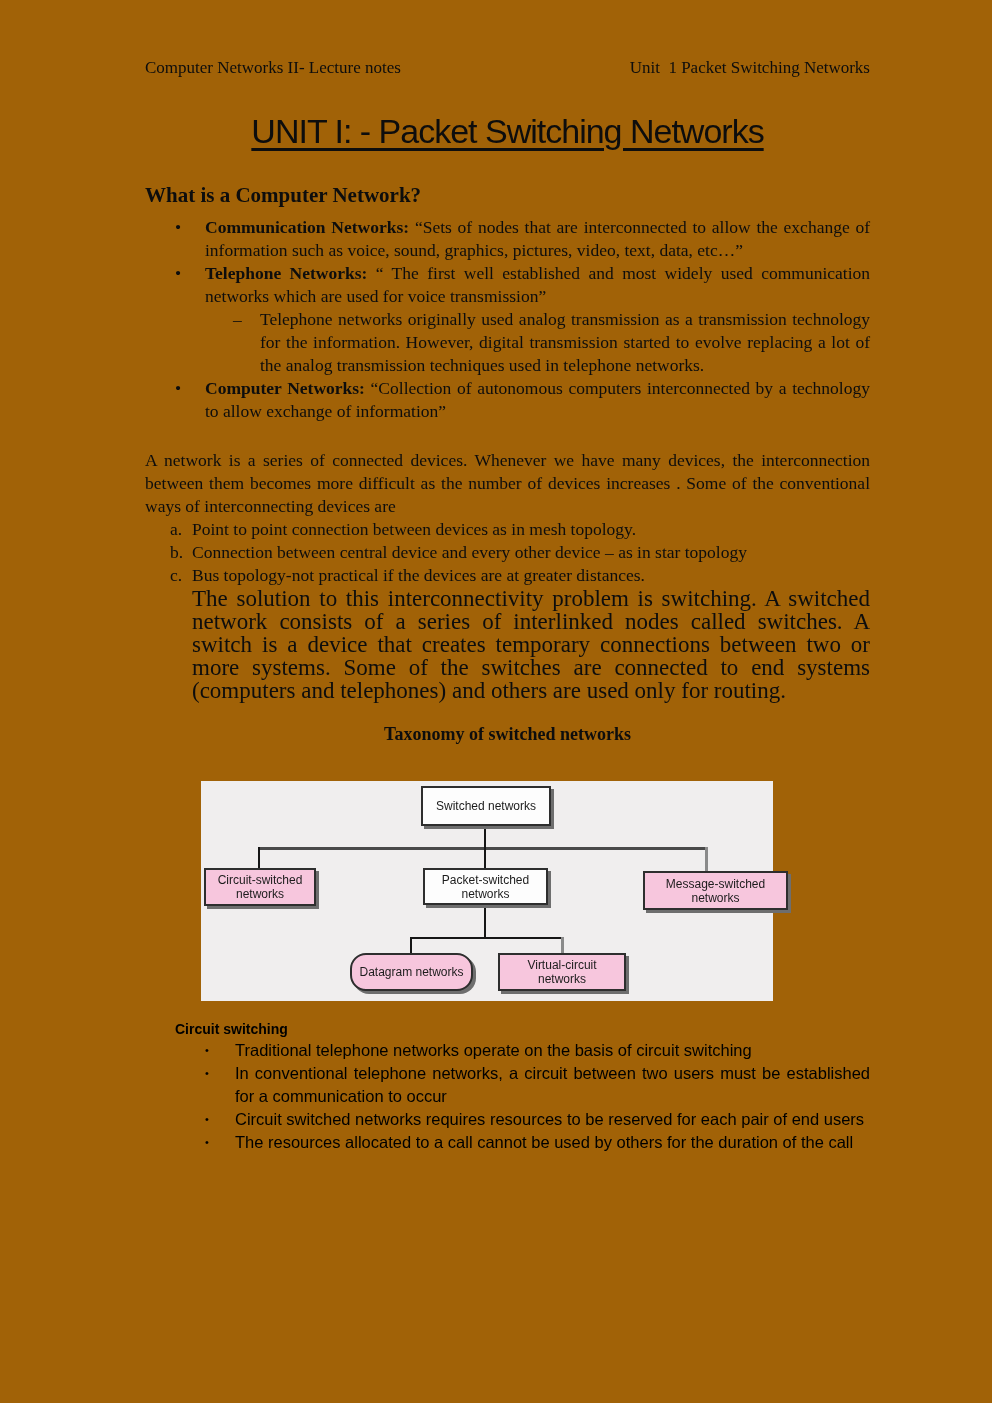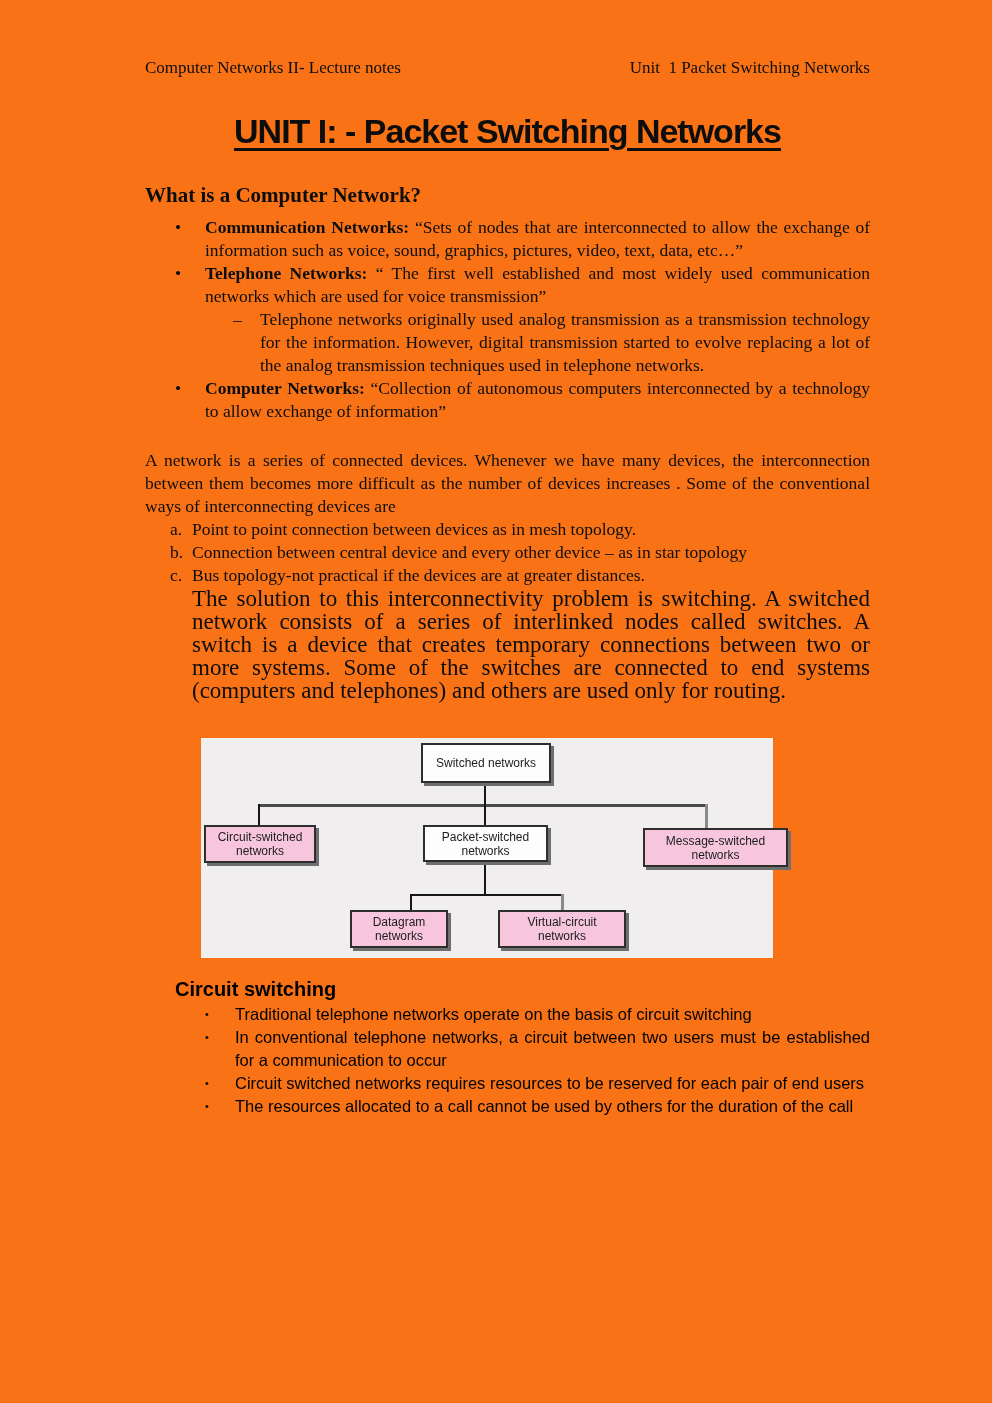--- a/index.html
+++ b/index.html
@@ -1,26 +1,26 @@
 <!DOCTYPE html>
 <html><head>
 <meta charset="utf-8">
 <style>
   html,body { margin:0; padding:0; background:#ffffff; }
   .page {
-    position:relative; width:992px; height:1403px; background:#f97316;
+    position:relative; width:992px; height:1403px; background:#a16207;
     font-family:"Liberation Serif", serif; color:#0d0d0d; overflow:hidden;
     box-sizing:border-box; padding:58px 122px 0 145px;
   }
   
   .hdr { display:flex; justify-content:space-between; font-size:17px; white-space:pre; }
   
   .title {
     margin:34px 0 0 0; text-align:center;
-    font-family:"Liberation Sans", sans-serif; font-weight:bold; font-size:34px;
+    font-family:"Liberation Sans", sans-serif; font-weight:normal; font-size:34px;
     letter-spacing:-1px;
     text-decoration:underline; text-decoration-thickness:3px; text-underline-offset:5px;
   }
   
   .h-serif { margin:32px 0 0 0; font-size:21px; font-weight:bold; }
   
   .blist { margin:8px 0 0 0; padding:0; list-style:none; font-size:17.5px; line-height:23px; }
   .blist li { display:flex; }
   .mk1 { flex:0 0 30px; margin-left:30px; }
   .mk2 { flex:0 0 27px; margin-left:88px; }
@@ -43,21 +43,21 @@
     box-shadow:3px 3px 0 #6e6e6e; display:flex; align-items:center; justify-content:center;
     text-align:center; font-family:"Liberation Sans", sans-serif; font-size:12px;
     line-height:14px; color:#1c1c1c; padding:2px;
   }
   .node.pink  { background:#f7c6dd; }
   .node.white { background:#fdfdfd; }
   .ln { position:absolute; background:#161616; }
   .ln.gray { background:#8a8a8a; }
   .ln.h1 { background:#4a4a4a; }
   
-  .h-sans { margin:20px 0 0 30px; font-family:"Liberation Sans", sans-serif; font-weight:bold; font-size:20px; color:#000; }
+  .h-sans { margin:20px 0 0 30px; font-family:"Liberation Sans", sans-serif; font-weight:bold; font-size:14px; color:#000; }
   .slist { margin:2px 0 0 0; padding:0; list-style:none;
     font-family:"Liberation Sans", sans-serif; font-size:16.5px; line-height:23px; color:#000; }
   .slist li { display:flex; }
   .mk4 { flex:0 0 30px; margin-left:60px; font-size:11px; line-height:23px; }
   .stxt { flex:1; text-align:justify; }
 </style>
 </head>
 <body>
 
 <div class="page">
@@ -102,38 +102,39 @@
       <div class="atxt">Connection between central device and every other device – as in star topology</div>
     </li>
     <li>
       <span class="mk3">c.</span>
       <div class="atxt">Bus topology-not practical if the devices are at greater distances.</div>
     </li>
   </ul>
 
   <p class="cont">The solution to this interconnectivity problem is switching.  A switched network consists of a series of interlinked nodes called switches. A switch is a device that creates temporary connections between two or more systems. Some of the switches are connected to end systems (computers and telephones) and others are used only for routing.</p>
 
+  <p class="caption">Taxonomy of switched networks</p>
 
   <div class="canvas">
 
     <div class="ln" style="left:283px; top:45px; width:2px; height:23px;"></div>
     <div class="ln h1" style="left:57px; top:66px; width:450px; height:3px;"></div>
     <div class="ln" style="left:57px; top:66px; width:2px; height:21px;"></div>
     <div class="ln" style="left:283px; top:66px; width:2px; height:21px;"></div>
     <div class="ln gray" style="left:504px; top:66px; width:3px; height:24px;"></div>
     <div class="ln" style="left:283px; top:127px; width:2px; height:30px;"></div>
     <div class="ln" style="left:209px; top:156px; width:154px; height:2px;"></div>
     <div class="ln" style="left:209px; top:156px; width:2px; height:16px;"></div>
     <div class="ln gray" style="left:360px; top:156px; width:3px; height:16px;"></div>
 
     <div class="node white" style="left:220px; top:5px; width:130px; height:40px;">Switched networks</div>
     <div class="node pink" style="left:3px; top:87px; width:112px; height:38px;">Circuit-switched networks</div>
     <div class="node white" style="left:222px; top:87px; width:125px; height:37px;">Packet-switched networks</div>
     <div class="node pink" style="left:442px; top:90px; width:145px; height:39px;">Message-switched networks</div>
-    <div class="node pink" style="left:149px; top:172px; width:98px; height:38px;">Datagram networks</div>
+    <div class="node pink" style="left:149px; top:172px; width:123px; height:38px;border-radius:16px;">Datagram networks</div>
     <div class="node pink" style="left:297px; top:172px; width:128px; height:38px;">Virtual-circuit networks</div>
   </div>
 
   <h3 class="h-sans">Circuit switching</h3>
 
   <ul class="slist">
     <li>
       <span class="mk4">•</span>
       <div class="stxt">Traditional telephone networks operate on the basis of circuit switching</div>
     </li>

